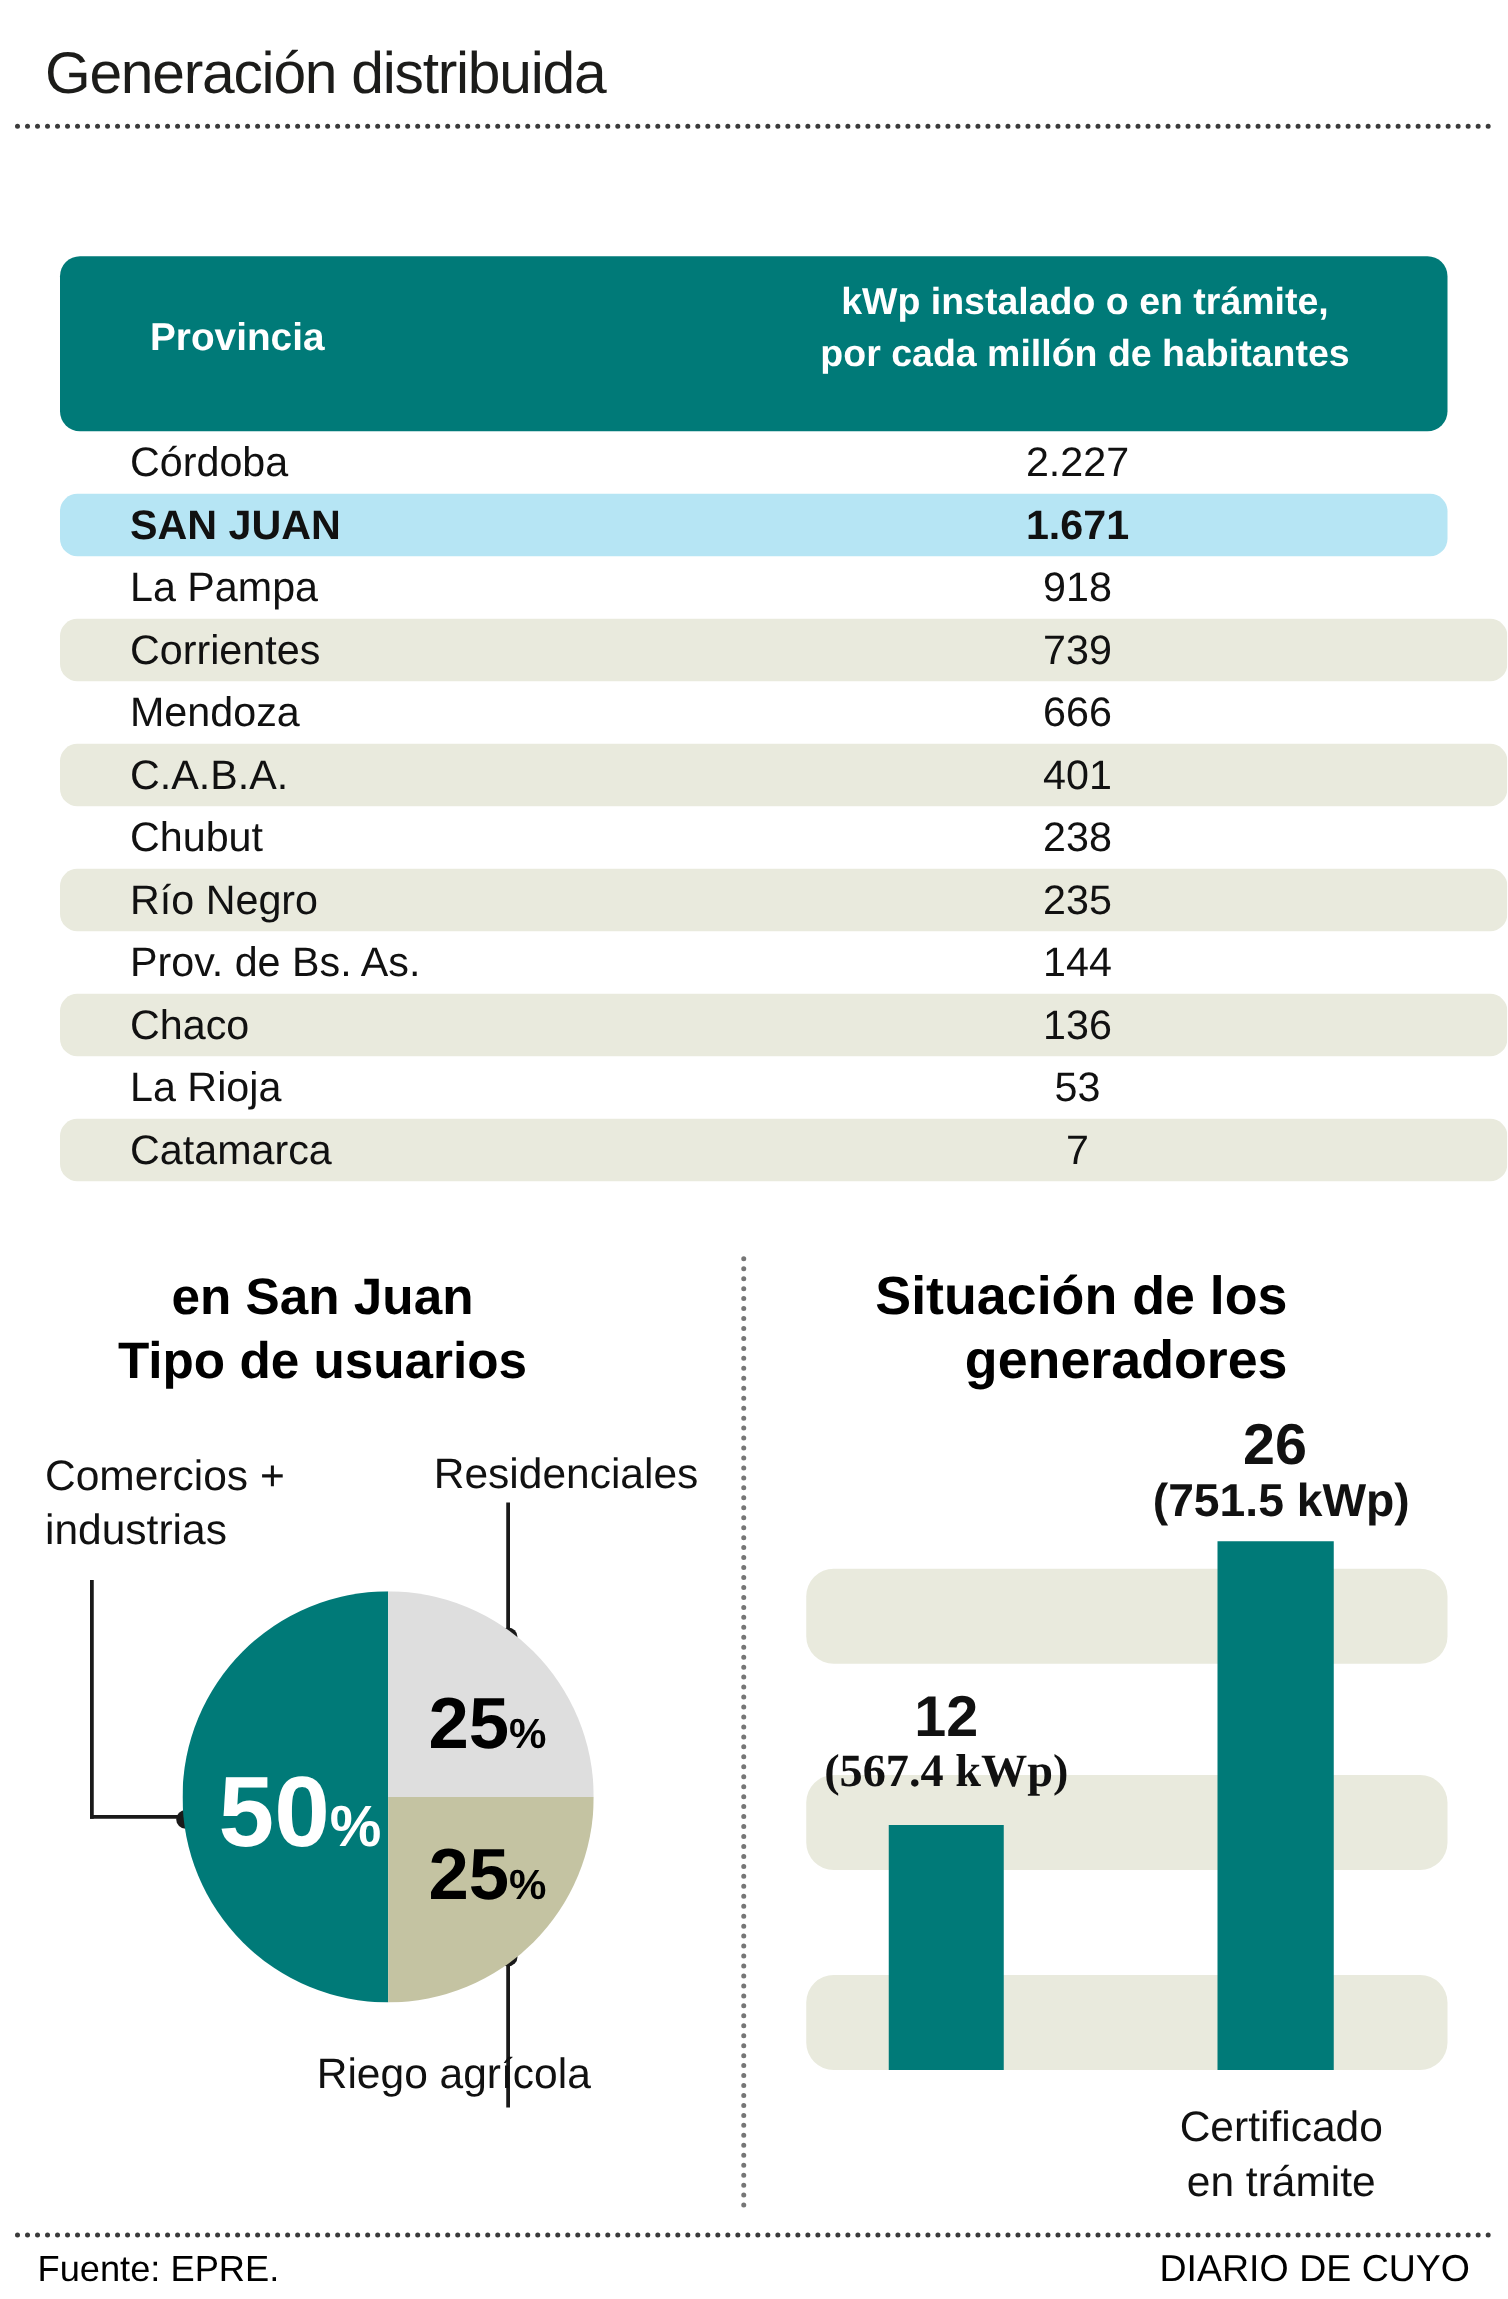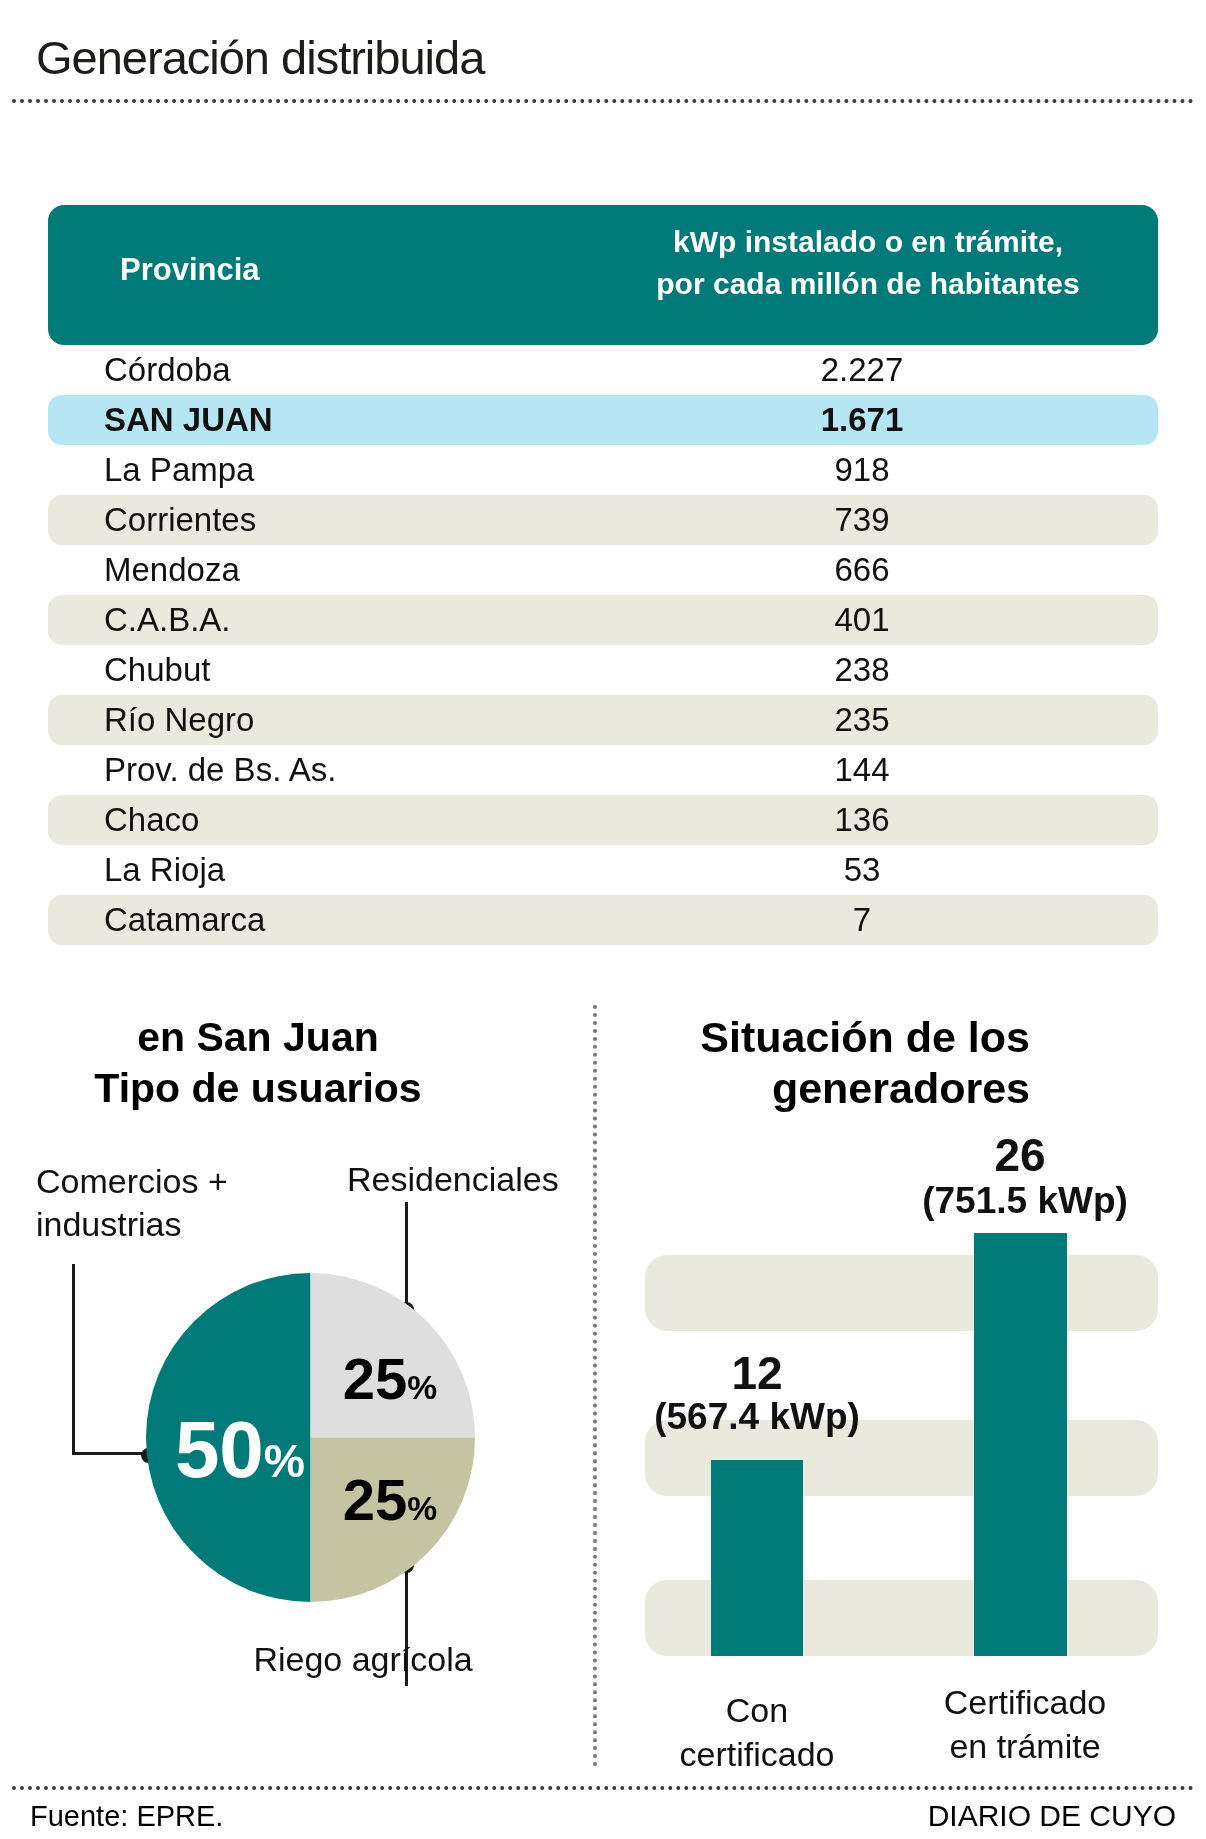--- a/index.html
+++ b/index.html
@@ -15,21 +15,21 @@
   
   .thead{left:48px;top:205px;width:1110px;height:140px;background:#007a78;
          border-radius:16px;color:#fff;font-weight:700;}
   .thead .c1{position:absolute;left:72px;top:47px;font-size:31px;line-height:36px;}
   .thead .c2{position:absolute;left:510px;top:16px;width:620px;text-align:center;
              font-size:30px;line-height:42px;}
   .c2 .l{display:block;}
   .trow{left:48px;width:1110px;height:50px;border-radius:14px;font-size:33px;}
   .trow .prov{position:absolute;left:56px;line-height:50px;}
   .trow .val{position:absolute;left:464px;width:700px;text-align:center;line-height:50px;}
-  .r-beige{background:#e9eadd;}
+  .r-beige{background:#e9eadd;padding-left:48px;}
   .r-hl{background:#b6e5f4;font-weight:700;}
   .t0{top:345px}.t1{top:395px}.t2{top:445px}.t3{top:495px}.t4{top:545px}.t5{top:595px}
   .t6{top:645px}.t7{top:695px}.t8{top:745px}.t9{top:795px}.t10{top:845px}.t11{top:895px}
 
   
   .divider-v{left:593px;top:1005px;height:762px;width:0;border-left:4px dotted #767676;}
 
   
   .pie-title{left:58px;top:1012px;width:400px;text-align:center;font-size:41px;
              font-weight:700;line-height:51px;color:#000;}
@@ -56,21 +56,21 @@
   
   .bar-title{left:630px;top:1012px;width:400px;text-align:right;font-size:43px;
              font-weight:700;line-height:51px;color:#000;}
   .stripe{left:645px;width:513px;height:76px;background:#e9eadd;border-radius:22px;}
   .s0{top:1255px}.s1{top:1420px}.s2{top:1580px}
   .bar{background:#007a78;}
   .bar1{left:711px;top:1460px;width:92px;height:196px;}
   .bar2{left:974px;top:1233px;width:93px;height:423px;}
   .bval{font-weight:700;text-align:center;}
   .v12{left:687px;top:1346px;width:140px;font-size:46px;}
-  .k1{left:617px;top:1396px;width:280px;font-size:37px;}
+  .k1{left:617px;top:1396px;width:280px;font-size:37px;font-family:Liberation Serif, serif;}
   .v26{left:945px;top:1128px;width:150px;font-size:46px;}
   .k2{left:885px;top:1180px;width:280px;font-size:37px;}
   .blab{text-align:center;font-size:34px;line-height:44px;}
   .bl1{left:627px;top:1688px;width:260px;}
   .bl2{left:885px;top:1680px;width:280px;}
 
   
   .rule-bottom{left:12px;top:1786px;width:1182px;height:0;border-top:4px dotted #3a3a3a;}
   .src{left:30px;top:1800px;font-size:29px;color:#000;}
   .credit{left:776px;top:1799px;width:400px;text-align:right;font-size:30px;color:#000;}
@@ -182,24 +182,20 @@
   <div class="abs stripe s2"></div>
 
   <div class="abs bar bar1"></div>
   <div class="abs bar bar2"></div>
 
   <div class="abs bval v12">12</div>
   <div class="abs bval k1">(567.4 kWp)</div>
   <div class="abs bval v26">26</div>
   <div class="abs bval k2">(751.5 kWp)</div>
 
-  <div class="abs blab bl1 two">
-    <span class="l">Con</span>
-    <span class="l">certificado</span>
-  </div>
   <div class="abs blab bl2 two">
     <span class="l">Certificado</span>
     <span class="l">en trámite</span>
   </div>
 
   <div class="abs rule-bottom"></div>
   <div class="abs src">Fuente: EPRE.</div>
   <div class="abs credit">DIARIO DE CUYO</div>
 
 </div>

